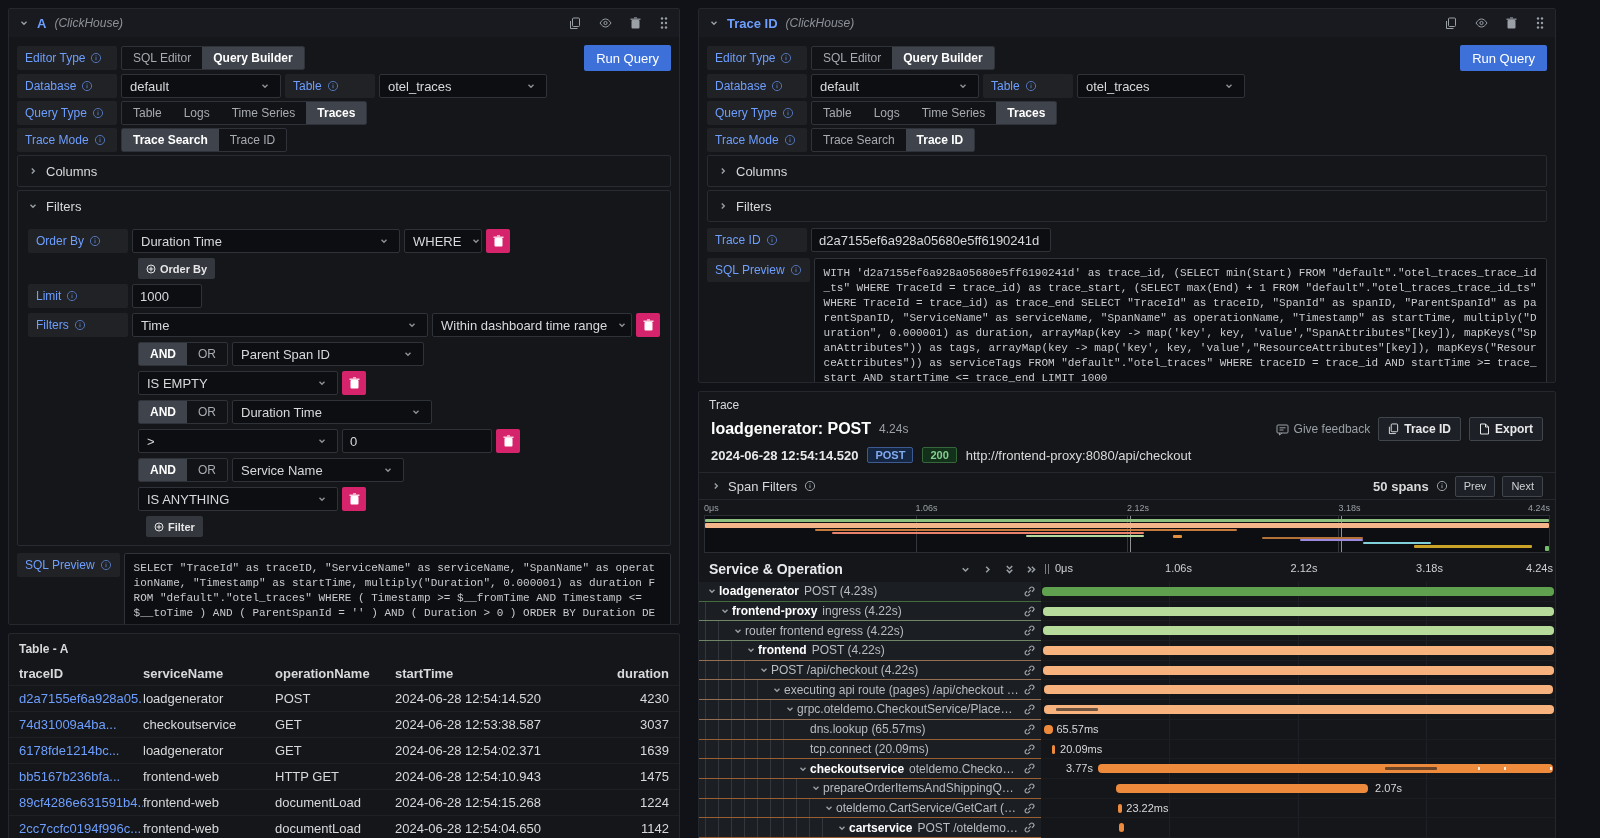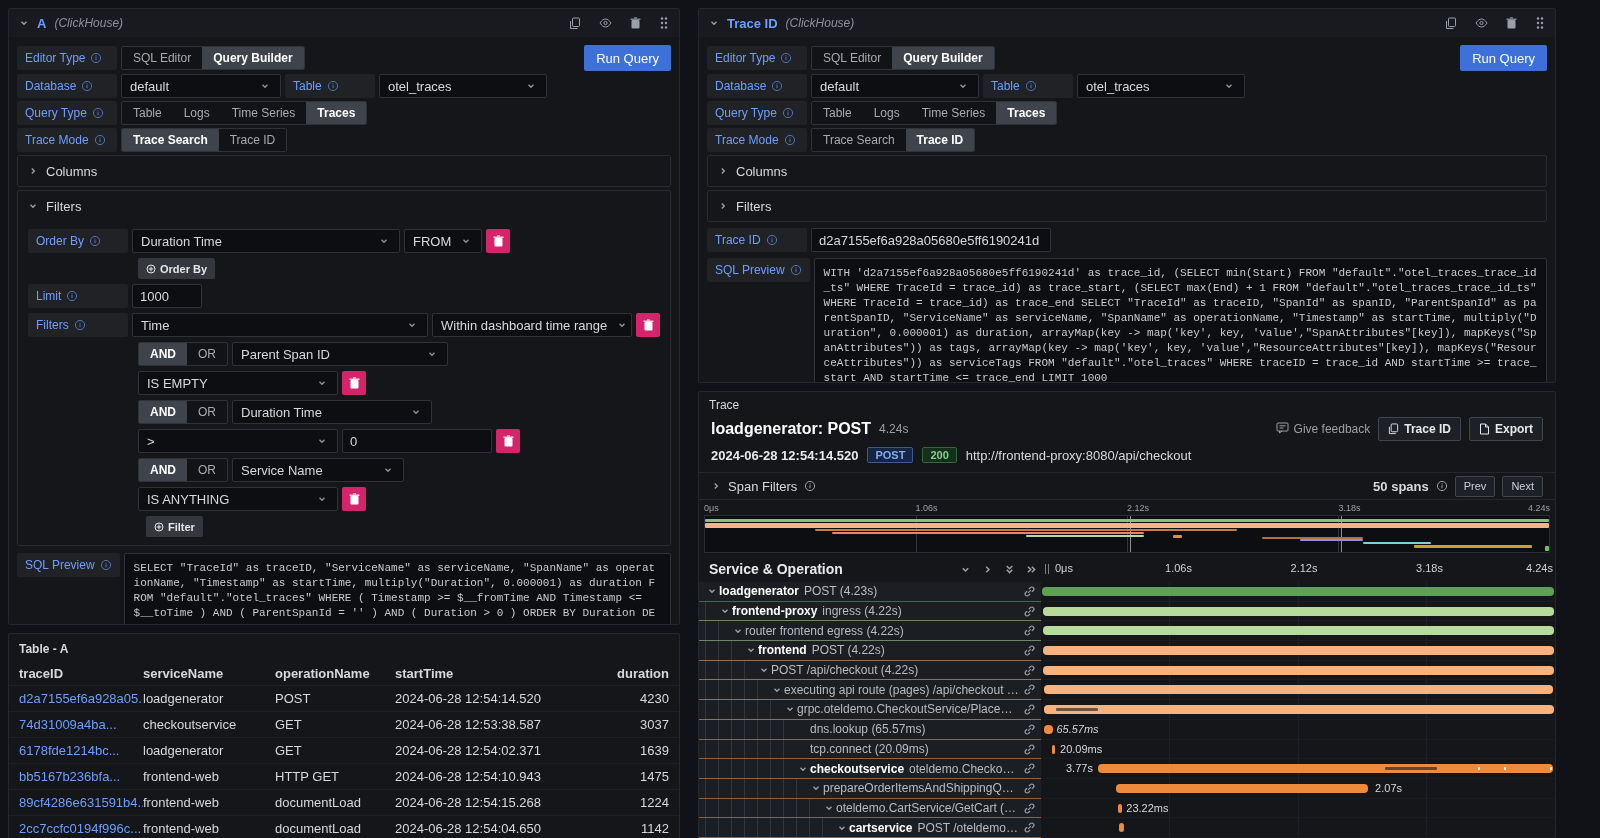--- a/index.html
+++ b/index.html
@@ -65,21 +65,21 @@
   .tooltip .tt{font-size:11px;color:#9aa0a6;margin-bottom:5px;}
   .tooltip .lnk{display:flex;align-items:center;gap:7px;font-size:13px;color:#e8e9ea;padding:4px 0;cursor:pointer;white-space:nowrap;}
   .tooltip .lnk svg{color:#9aa0a6;}
 
   
   .tp-title{font-size:12px;padding:6px 10px 2px;}
   .tp-head{display:flex;align-items:center;gap:8px;padding:3px 12px 0;}
   .tp-head h2{font-size:16px;color:#fff;font-weight:700;}
   .tp-dur{font-size:12px;color:#9aa0a6;}
   .tp-actions{margin-left:auto;display:flex;align-items:center;gap:8px;}
-  .feedback{font-size:12px;color:#9aa0a6;display:flex;gap:5px;align-items:flex-start;cursor:pointer;}
+  .feedback{font-size:12px;color:#9aa0a6;display:flex;gap:5px;align-items:flex-end;cursor:pointer;}
   .btn-outline{height:24px;padding:0 9px;background:#1d2026;border:1px solid #41454c;border-radius:2px;color:#e8e9ea;
                font-size:12px;font-weight:600;display:inline-flex;align-items:center;gap:5px;cursor:pointer;}
   .tp-sub{display:flex;align-items:center;gap:9px;padding:6px 12px 9px;font-size:13px;}
   .tp-time{font-weight:600;color:#e8e9ea;}
   .badge{font-size:11px;font-weight:600;padding:1px 7px;border-radius:2px;border:1px solid;}
   .badge.post{color:#82aaf0;border-color:#3d5a93;background:#152642;}
   .badge.ok{color:#86cf8f;border-color:#35663c;background:#12301a;}
   .sf-bar{display:flex;align-items:center;gap:7px;padding:0 12px;height:28px;border-top:1px solid #24272d;
           border-bottom:1px solid #24272d;font-size:13px;}
   .sf-count{font-weight:700;}
@@ -291,21 +291,21 @@
               </div>
             <div class="select" style="width:268px">
                 <span>Duration Time</span>
                 <span class="chev">
                   <svg width="10" height="10" viewBox="0 0 10 10" fill="none">
                     <path d="M2.5 3.8L5 6.3l2.5-2.5" stroke="currentColor" stroke-width="1.4"></path>
                   </svg>
                 </span>
               </div>
             <div class="select" style="width:78px">
-                <span>FROM</span>
+                <span>WHERE</span>
                 <span class="chev">
                   <svg width="10" height="10" viewBox="0 0 10 10" fill="none">
                     <path d="M2.5 3.8L5 6.3l2.5-2.5" stroke="currentColor" stroke-width="1.4"></path>
                   </svg>
                 </span>
               </div>
             <button class="btn-del">
                 <svg width="11" height="12" viewBox="0 0 11 12" fill="currentColor">
                   <rect x="1.5" y="3" width="8" height="8.4" rx="1"></rect>
                   <rect x="0.5" y="1.6" width="10" height="1.2"></rect>
@@ -369,21 +369,21 @@
                   <rect x="0.5" y="1.6" width="10" height="1.2"></rect>
                   <rect x="4" y="0.4" width="3" height="1"></rect>
                 </svg>
               </button>
           </div>
           <div class="frow indent">
             <div class="seg">
                 <span class="opt active">AND</span>
                 <span class="opt">OR</span>
               </div>
-            <div class="select" style="width:216px">
+            <div class="select" style="width:192px">
                 <span>Parent Span ID</span>
                 <span class="chev">
                   <svg width="10" height="10" viewBox="0 0 10 10" fill="none">
                     <path d="M2.5 3.8L5 6.3l2.5-2.5" stroke="currentColor" stroke-width="1.4"></path>
                   </svg>
                 </span>
               </div>
           </div>
           <div class="frow indent">
             <div class="select" style="width:200px">
@@ -1039,21 +1039,21 @@
           <span class="slink">
               <svg width="13" height="13" viewBox="0 0 13 13" fill="none" stroke="currentColor" stroke-width="1.2">
                 <path d="M5.2 7.8l2.6-2.6"></path>
                 <path d="M6 4l1.4-1.4a2 2 0 012.9 2.9L8.9 6.9"></path>
                 <path d="M7 9l-1.4 1.4a2 2 0 01-2.9-2.9L4.1 6.1"></path>
               </svg>
             </span>
         </div>
         <div class="strack">
           <div class="sbar" style="left: 0.6%; width: 1.7%; background: rgb(238, 138, 60);"></div>
-          <span class="sdur" style="left: 3%; font-style: italic;">65.57ms</span>
+          <span class="sdur" style="left: 3%;">65.57ms</span>
         </div>
       </div>
 
       <div class="srow">
         <div class="sname" style="border-bottom-color: rgba(238, 138, 60, 0.6);">
           <span class="guides" style="width:91px"></span>
           <span class="chev none">
               <svg width="10" height="10" viewBox="0 0 10 10" fill="none">
                 <path d="M2.5 3.8L5 6.3l2.5-2.5" stroke="currentColor" stroke-width="1.4"></path>
               </svg>

